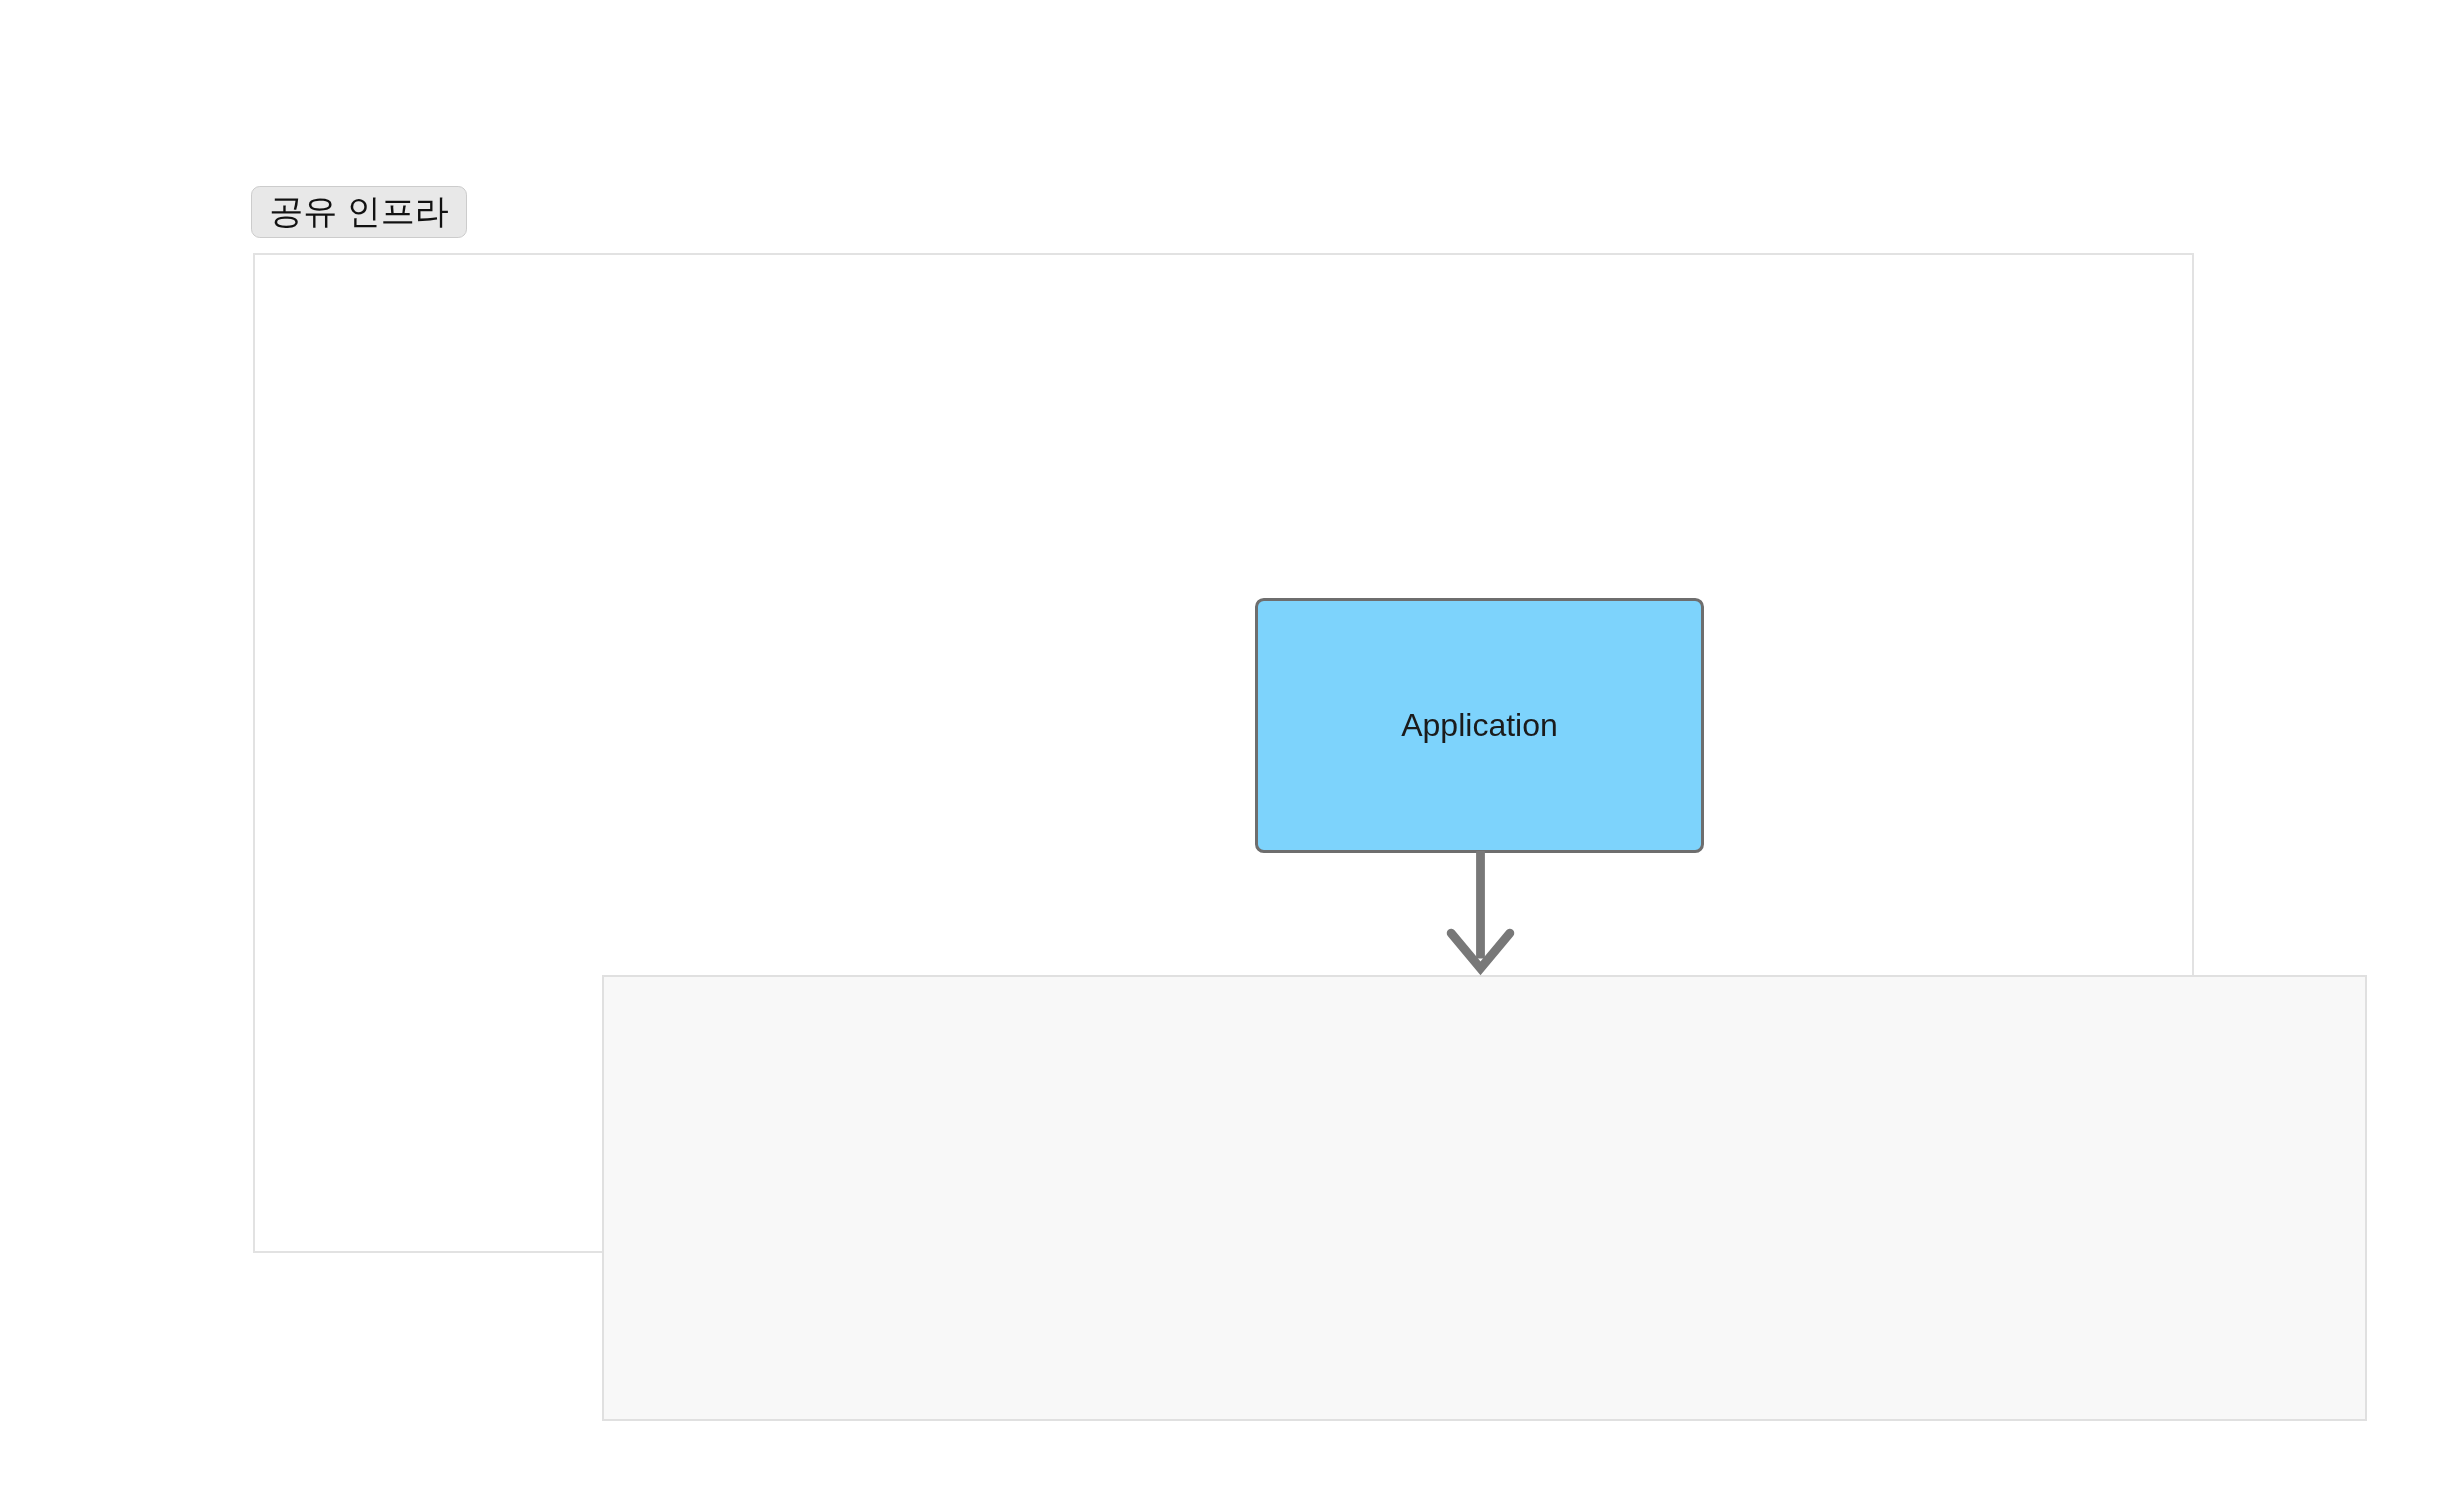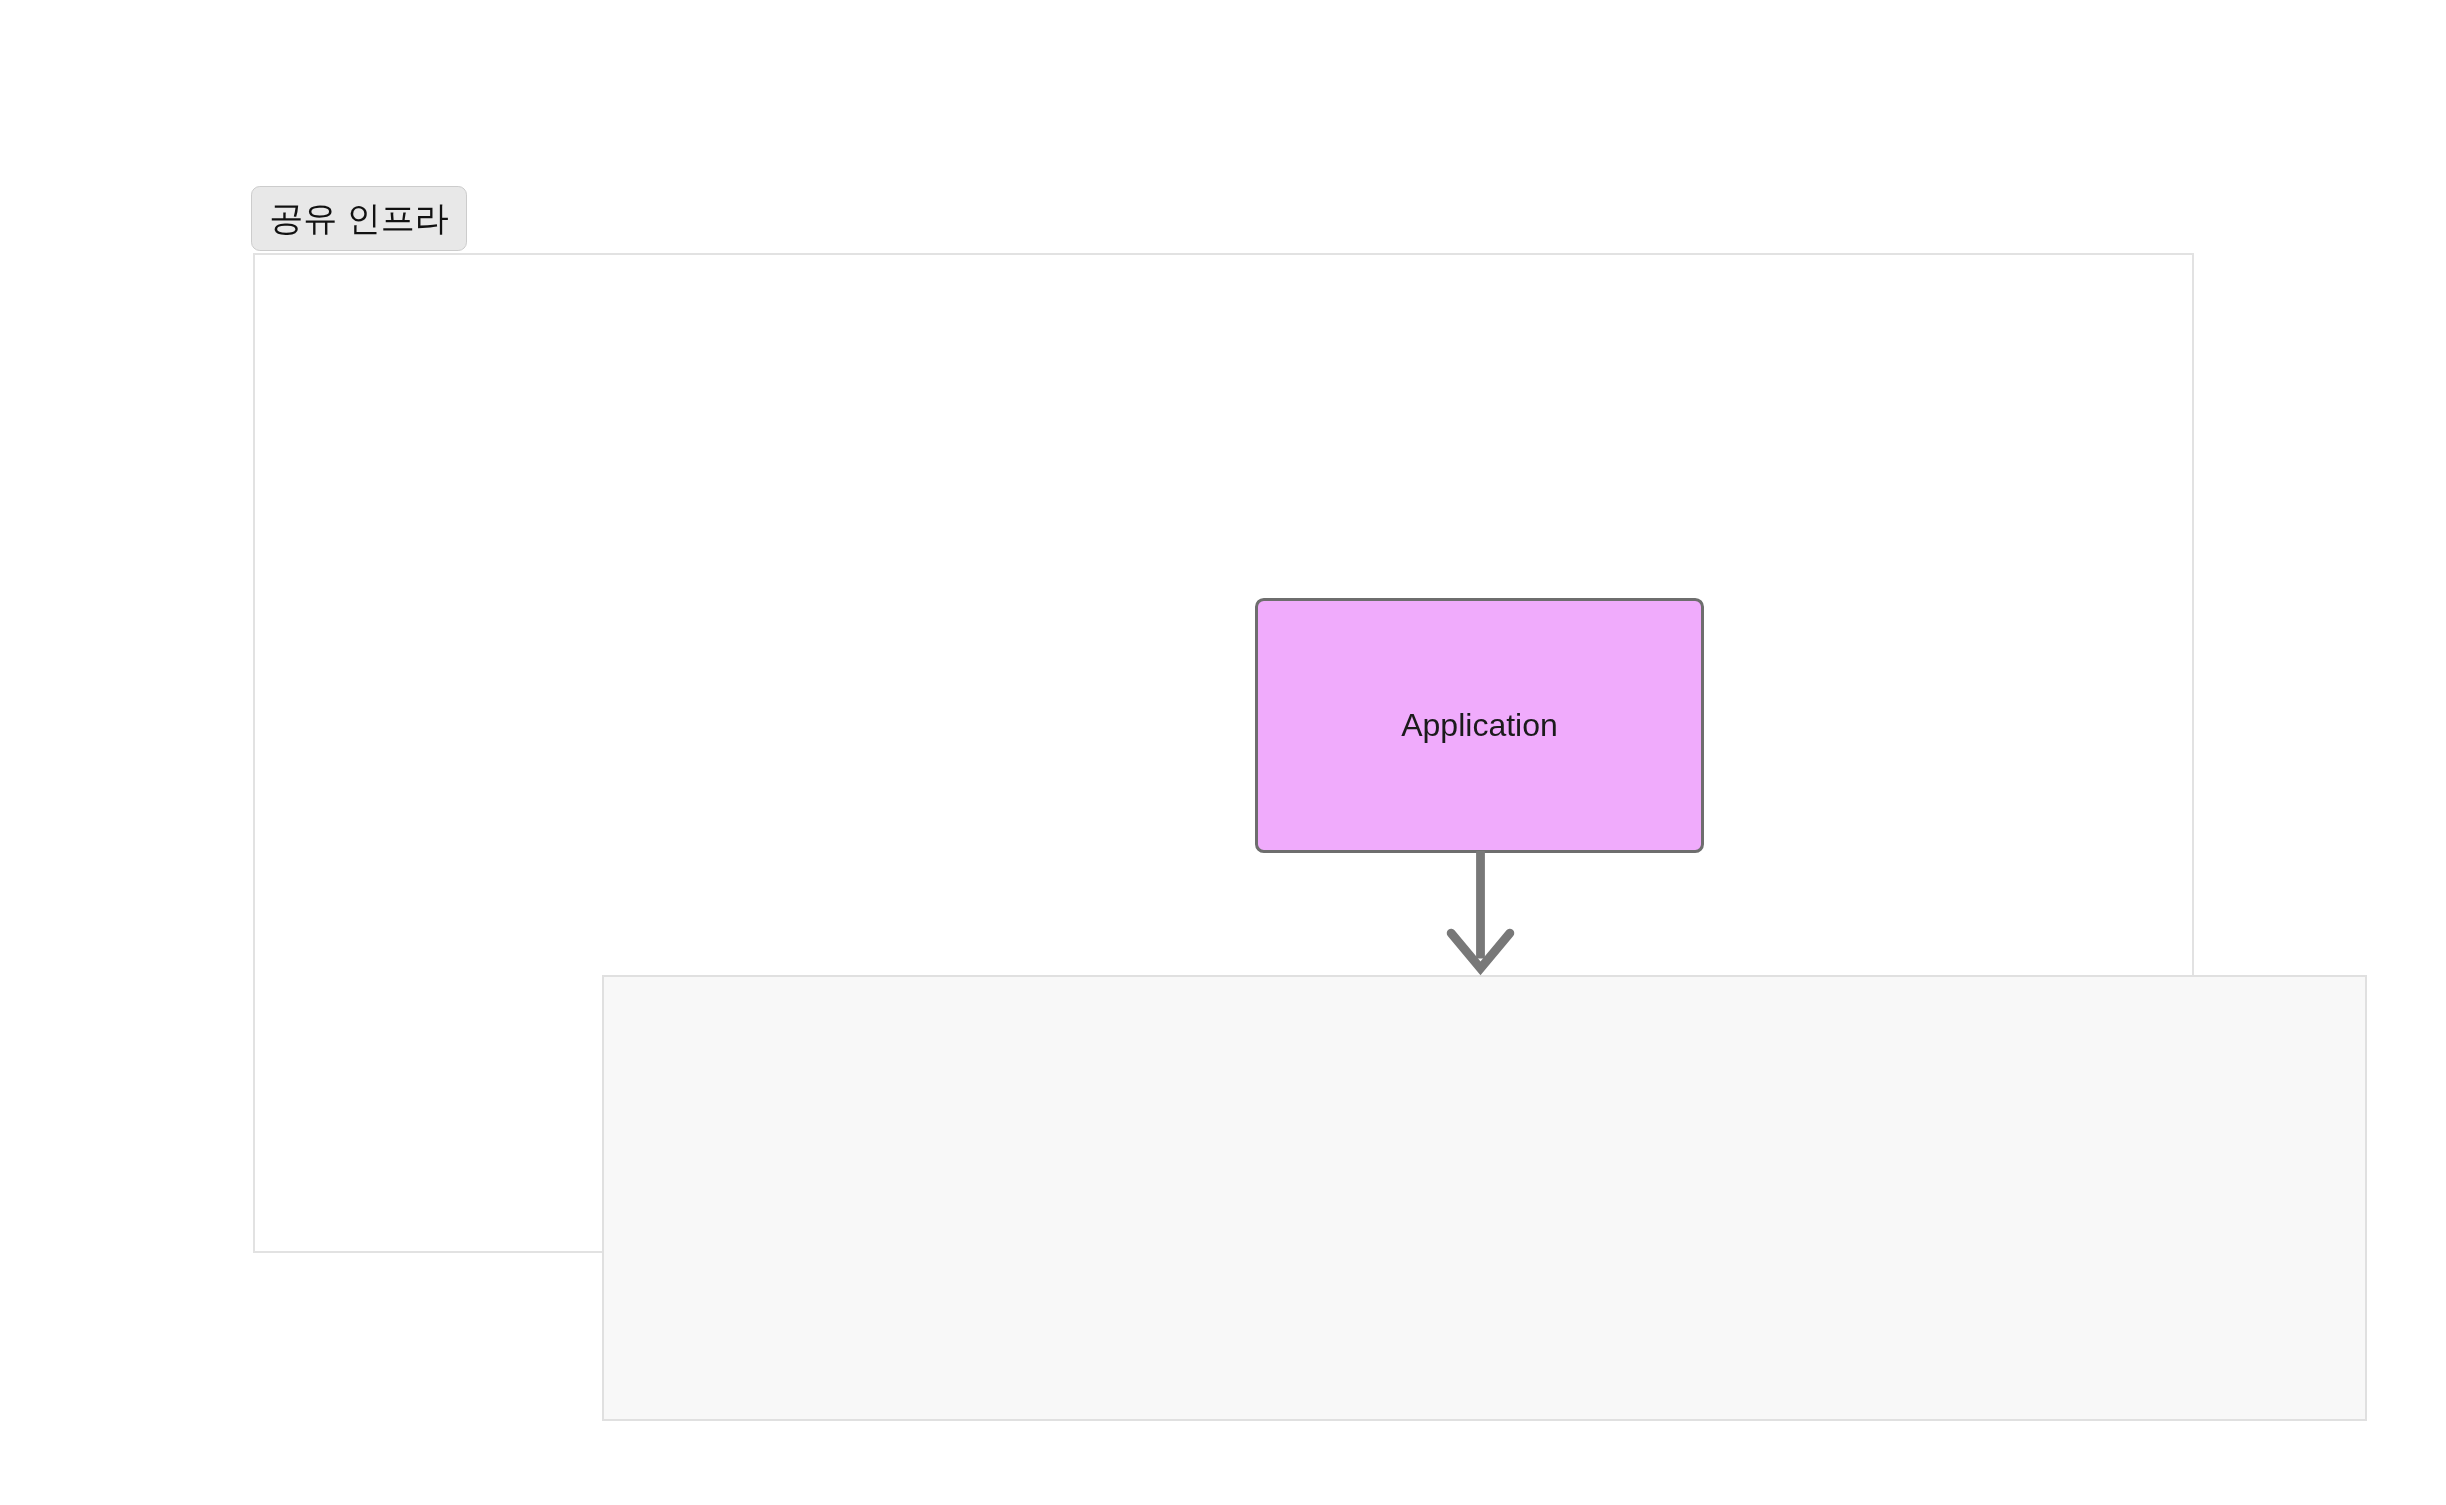--- a/index.html
+++ b/index.html
@@ -36,21 +36,21 @@
     justify-content: center;
     white-space: nowrap;
     color: #111111;
     z-index: 6;
   }
 
   #outer-pill {
     left: 251px;
     top: 186px;
     width: 216px;
-    height: 65px;
+    height: 52px;
     font-size: 34px;
   }
 
   
   #outer-container {
     position: absolute;
     left: 253px;
     top: 253px;
     width: 1941px;
     height: 1000px;
@@ -112,21 +112,21 @@
 <body>
 
 <div id="canvas">
 
   <div class="pill" id="outer-pill" style="background: rgb(232, 232, 232); border-color: rgb(204, 204, 204); color: rgb(17, 17, 17);">
     <span>공유 인프라</span>
   </div>
 
   <div id="outer-container" style="background: rgb(255, 255, 255); border-color: rgb(226, 226, 226);">
 
-    <div class="node" id="node-application" style="background: #f0abfc; border-color: rgb(110, 110, 110);">
+    <div class="node" id="node-application" style="background: #7dd3fc; border-color: rgb(110, 110, 110);">
       <span class="node-label">Application</span>
     </div>
 
     <svg id="arrow-app-to-db" viewBox="0 0 140 145">
       <line x1="70" y1="8" x2="70" y2="118" stroke="#787878" stroke-width="9" stroke-linecap="butt"></line>
       <polyline points="40,92 70,128 100,92" fill="none" stroke="#787878" stroke-width="9" stroke-linecap="round" stroke-linejoin="miter"></polyline>
     </svg>
 
     <div id="database-group" style="background: rgb(248, 248, 248); border-color: rgb(224, 224, 224);">
 

